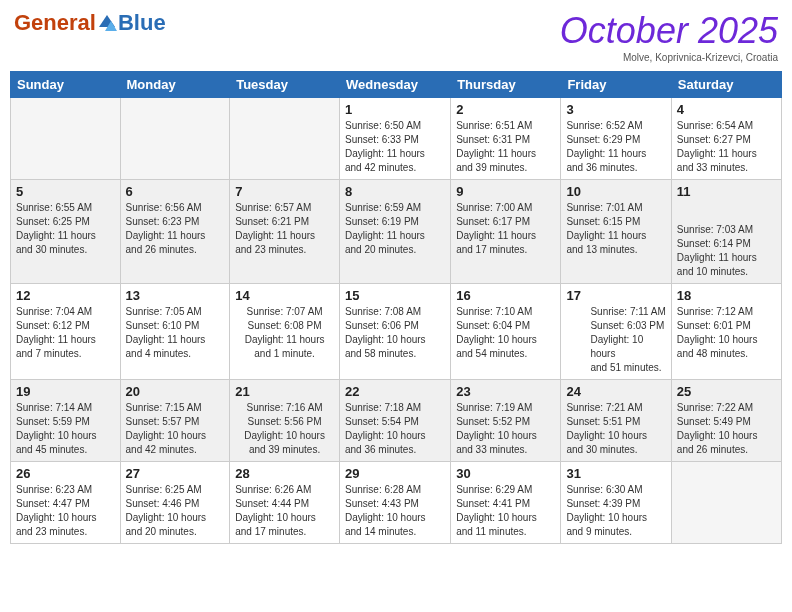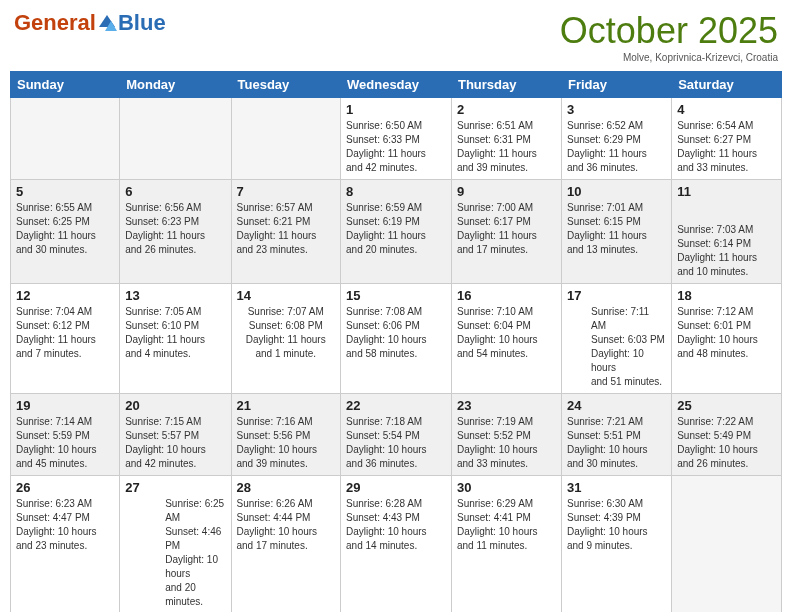--- a/index.html
+++ b/index.html
@@ -34,22 +34,23 @@
     .logo-icon {
       width: 20px;
       height: 20px;
       margin: 0 1px;
     }
     .title-block {
       text-align: right;
     }
     .month-title {
       font-size: 36px;
-      color: #4d7c0f;
+      color: #6d28d9;
       font-weight: normal;
+      font-style: italic;
     }
     .location {
       font-size: 10px;
       color: #555;
     }
     .calendar {
       width: 100%;
       border-collapse: collapse;
       border: 1px solid #22c55e;
     }
@@ -268,21 +269,21 @@
         </td>
         <td>
           <span class="day-num">20</span>
           <div class="day-info" style="white-space: pre-line;">Sunrise: 7:15 AM
 Sunset: 5:57 PM
 Daylight: 10 hours
 and 42 minutes.</div>
         </td>
         <td>
           <span class="day-num">21</span>
-          <div class="day-info" style="white-space: pre-line;">Sunrise: 7:16 AM
+          <div class="day-info" style="white-space: pre-line; text-align: center;">Sunrise: 7:16 AM
 Sunset: 5:56 PM
 Daylight: 10 hours
 and 39 minutes.</div>
         </td>
         <td>
           <span class="day-num">22</span>
           <div class="day-info" style="white-space: pre-line;">Sunrise: 7:18 AM
 Sunset: 5:54 PM
 Daylight: 10 hours
 and 36 minutes.</div>
@@ -312,21 +313,21 @@
       <tr>
         <td>
           <span class="day-num">26</span>
           <div class="day-info" style="white-space: pre-line;">Sunrise: 6:23 AM
 Sunset: 4:47 PM
 Daylight: 10 hours
 and 23 minutes.</div>
         </td>
         <td>
           <span class="day-num">27</span>
-          <div class="day-info" style="white-space: pre-line; margin-left: 40px;">Sunrise: 6:25 AM
+          <div class="day-info" style="white-space: pre-line;">Sunrise: 6:25 AM
 Sunset: 4:46 PM
 Daylight: 10 hours
 and 20 minutes.</div>
         </td>
         <td>
           <span class="day-num">28</span>
           <div class="day-info" style="white-space: pre-line;">Sunrise: 6:26 AM
 Sunset: 4:44 PM
 Daylight: 10 hours
 and 17 minutes.</div>

